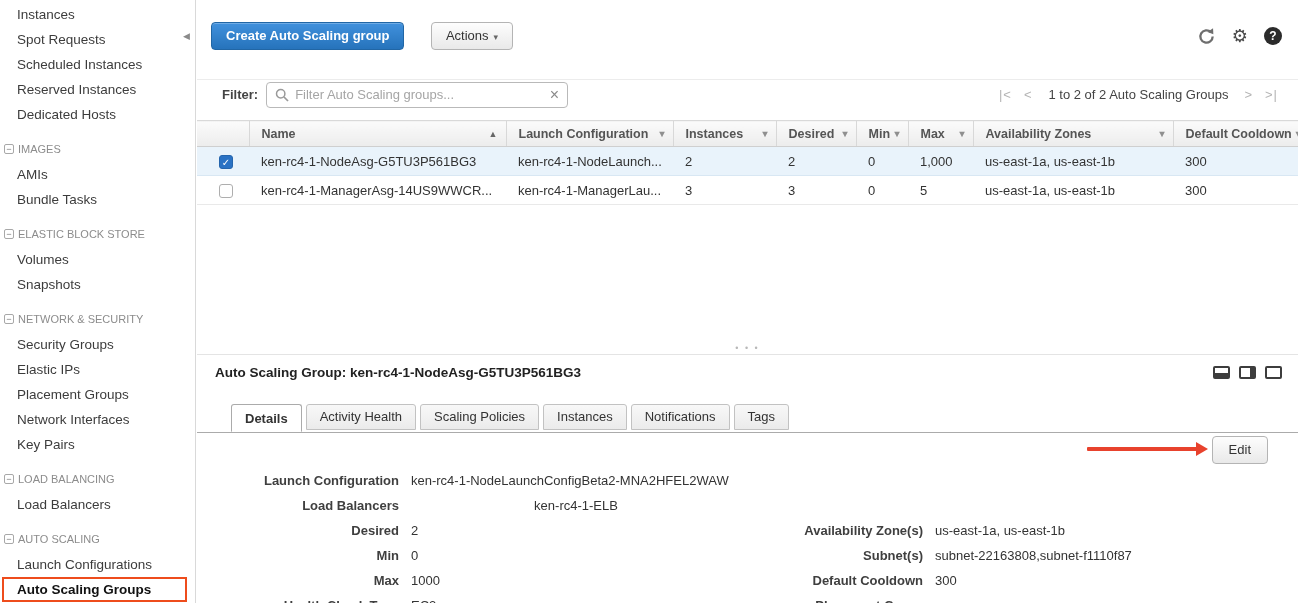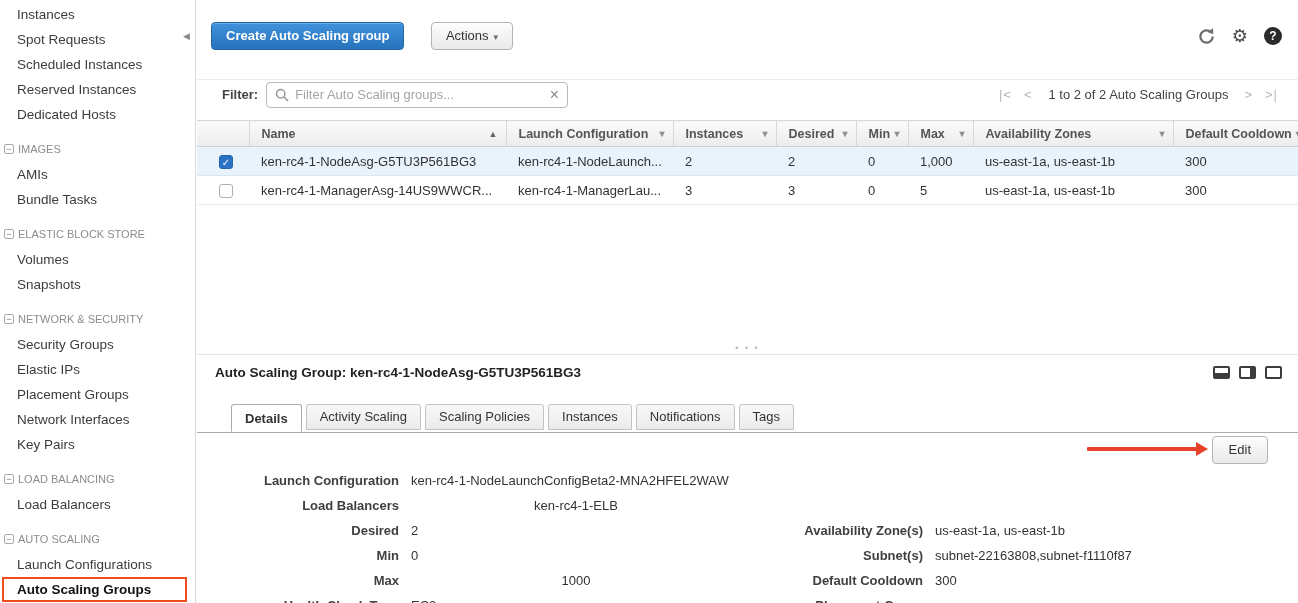--- a/index.html
+++ b/index.html
@@ -237,39 +237,39 @@
 
     <section class="details">
       <div class="details-title">Auto Scaling Group: ken-rc4-1-NodeAsg-G5TU3P561BG3</div>
       <div class="pane-icons">
         <span class="pane-icon bottom"></span>
         <span class="pane-icon rightp"></span>
         <span class="pane-icon"></span>
       </div>
       <div class="tabs" id="tabs">
           <div class="tab active">Details</div>
-          <div class="tab">Activity Scaling</div>
+          <div class="tab">Activity Health</div>
           <div class="tab">Scaling Policies</div>
           <div class="tab">Instances</div>
           <div class="tab">Notifications</div>
           <div class="tab">Tags</div>
         </div>
       <button class="btn btn-default edit-btn">Edit</button>
       <div class="annotation-arrow"></div>
       <div class="fields-grid" id="fields-grid">
           <div class="f-label" style="grid-area: 1 / 1;">Launch Configuration</div>
           <div class="f-value" style="grid-area: 1 / 2;">ken-rc4-1-NodeLaunchConfigBeta2-MNA2HFEL2WAW</div>
           <div class="f-label" style="grid-area: 2 / 1;">Load Balancers</div>
           <div class="f-value" style="grid-area: 2 / 2; text-align: center;">ken-rc4-1-ELB</div>
           <div class="f-label" style="grid-area: 3 / 1;">Desired</div>
           <div class="f-value" style="grid-area: 3 / 2;">2</div>
           <div class="f-label" style="grid-area: 4 / 1;">Min</div>
           <div class="f-value" style="grid-area: 4 / 2;">0</div>
           <div class="f-label" style="grid-area: 5 / 1;">Max</div>
-          <div class="f-value" style="grid-area: 5 / 2; text-align: center;">1000</div>
+          <div class="f-value" style="grid-area: 5 / 2;">1000</div>
           <div class="f-label" style="grid-area: 6 / 1;">Health Check Type</div>
           <div class="f-value" style="grid-area: 6 / 2;">EC2</div>
           <div class="f-label" style="grid-area: 3 / 3;">Availability Zone(s)</div>
           <div class="f-value" style="grid-area: 3 / 4;">us-east-1a, us-east-1b</div>
           <div class="f-label" style="grid-area: 4 / 3;">Subnet(s)</div>
           <div class="f-value" style="grid-area: 4 / 4;">subnet-22163808,subnet-f1110f87</div>
           <div class="f-label" style="grid-area: 5 / 3;">Default Cooldown</div>
           <div class="f-value" style="grid-area: 5 / 4;">300</div>
           <div class="f-label" style="grid-area: 6 / 3;">Placement Group</div>
           <div class="f-value" style="grid-area: 6 / 4;"></div>

